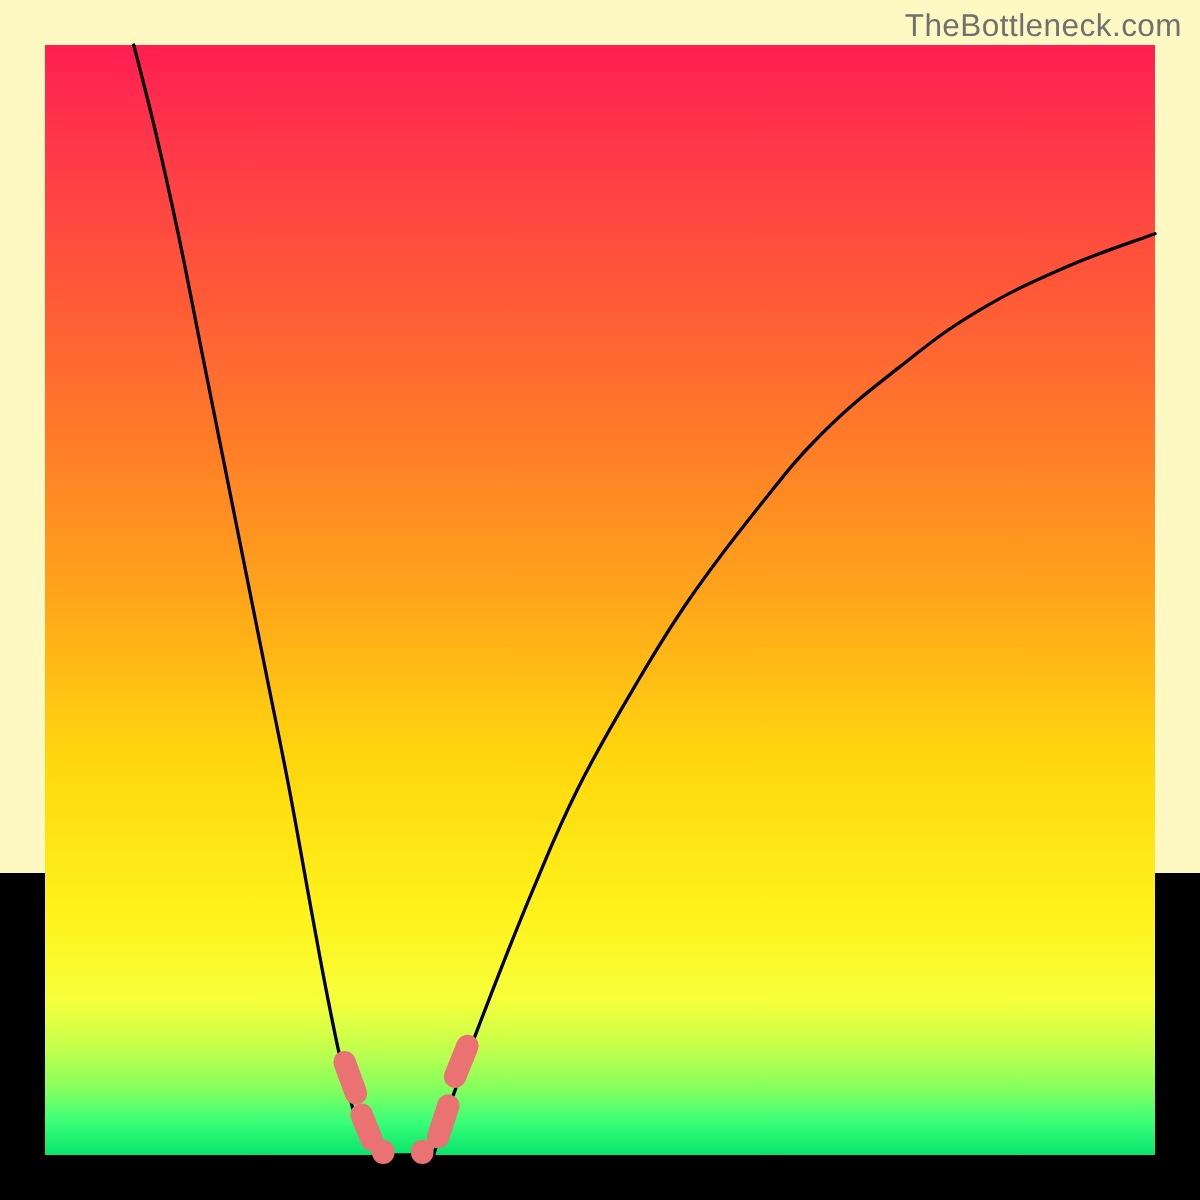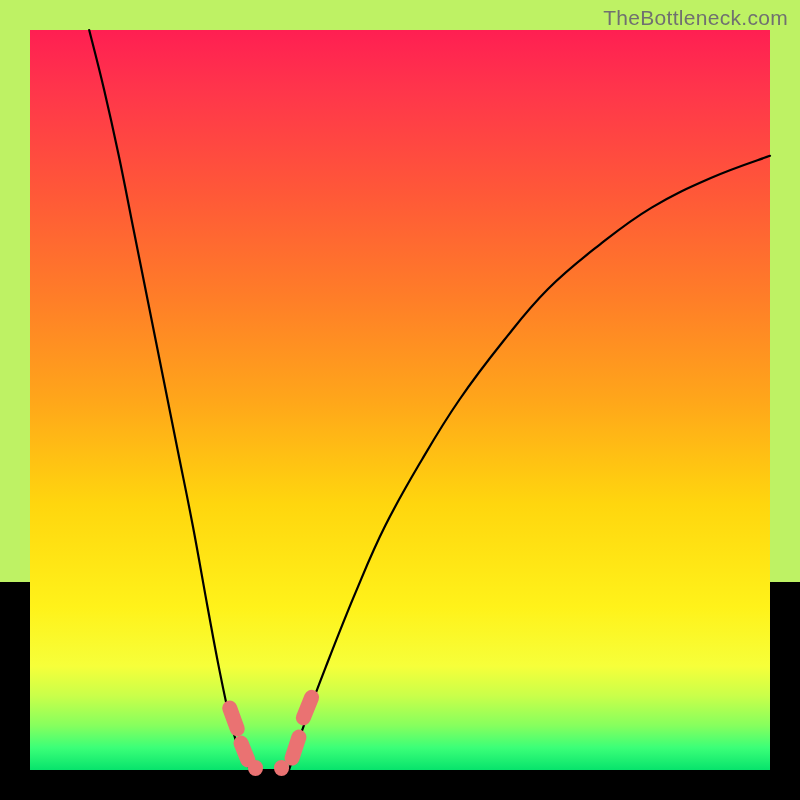--- a/index.html
+++ b/index.html
@@ -10,21 +10,21 @@
     overflow: hidden;
     background: #000;
     font-family: Arial, Helvetica, sans-serif;
   }
   .frame {
     position: absolute;
     top: 0;
     left: 0;
     width: 800px;
     height: 582px;
-    background: #bef264;
+    background: #fef9c3;
   }
   .plot-area {
     position: absolute;
     left: 30px;
     top: 30px;
     width: 740px;
     height: 740px;
     
     background: linear-gradient(
       to bottom,

